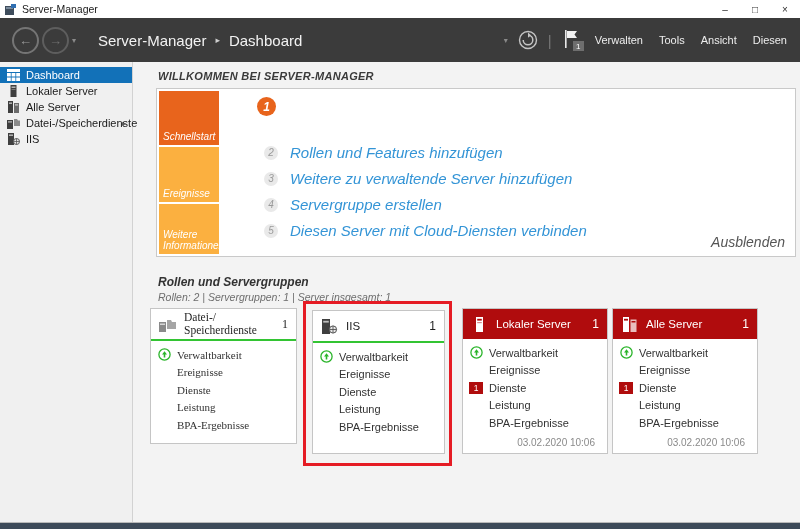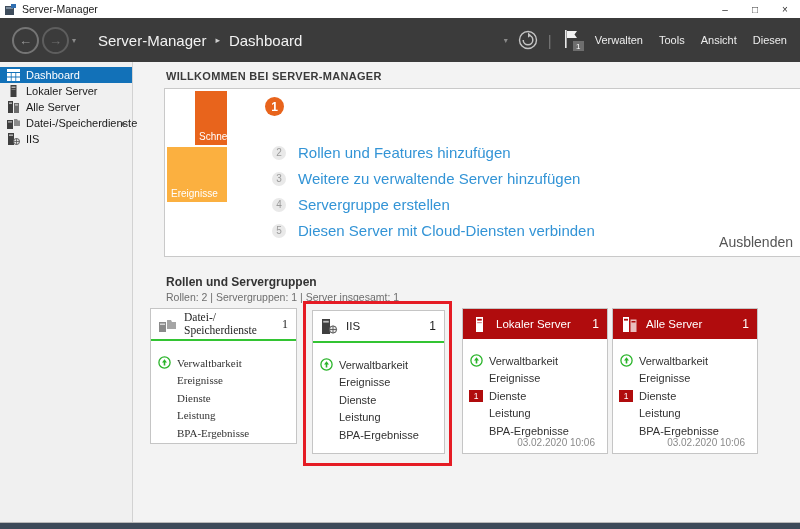--- a/index.html
+++ b/index.html
@@ -29,28 +29,28 @@
   .flagbadge{position:absolute;right:-2px;bottom:0;background:#6e6e6e;color:#fff;font-size:8px;width:11px;height:10px;display:flex;align-items:center;justify-content:center;}
 
   
   .sidebar{position:absolute;left:0;top:62px;width:133px;height:460px;background:#f0f0f0;border-right:1px solid #d2d2d2;box-sizing:border-box;padding-top:5px;}
   .side-item{height:16px;display:flex;align-items:center;padding-left:7px;font-size:11px;color:#1a1a1a;position:relative;}
   .side-item .sicon{width:13px;height:12px;margin-right:6px;flex:0 0 13px;}
   .side-item.selected{background:#1271b8;color:#ffffff;}
   .side-item .expand{position:absolute;right:6px;font-size:8px;color:#555;}
 
   
-  .main{position:absolute;left:150px;top:62px;width:617px;height:460px;background:#f3f3f3;}
+  .main{position:absolute;left:142px;top:62px;width:617px;height:460px;background:#f3f3f3;font-style:italic;}
   .welcome-heading{position:absolute;left:16px;top:8px;font-size:11px;font-weight:bold;color:#3a3a3a;letter-spacing:0.3px;}
 
   .welcome-panel{position:absolute;left:14px;top:26px;width:640px;height:169px;background:#fff;border:1px solid #c9c9c9;box-sizing:border-box;}
   .orange-col{position:absolute;left:2px;top:2px;bottom:2px;width:60px;display:flex;flex-direction:column;gap:2px;}
   .oblock{position:relative;color:#fff;font-size:10px;line-height:11px;}
   .oblock .olabel{position:absolute;left:4px;bottom:3px;}
-  .oblock.b1{height:54px;background:#e8641c;margin-left:28px;}
+  .oblock.b1{height:54px;background:#e8641c;}
   .oblock.b2{height:55px;background:#fbb040;}
   .oblock.b3{flex:1;background:#fbb040;}
 
   .step{position:absolute;display:flex;align-items:center;}
   .stepnum{border-radius:50%;display:flex;align-items:center;justify-content:center;}
   .step.primary .stepnum{width:19px;height:19px;background:#e8641c;color:#fff;font-size:12px;font-weight:bold;}
   .step.primary .steplabel{font-size:16px;color:#3092d0;margin-left:13px;}
   .step.minor .stepnum{width:14px;height:14px;background:#e9e9e9;color:#9a9a9a;font-size:10px;}
   .step.minor .steplabel{font-size:15px;color:#3394d6;margin-left:12px;}
   .hide-link{position:absolute;right:10px;bottom:6px;font-size:14px;color:#555;}
@@ -61,21 +61,21 @@
   
   .tile{position:absolute;background:#fff;border:1px solid #c5c5c5;box-sizing:border-box;}
   .tile-header{height:30px;display:flex;align-items:center;padding:0 8px;}
   .tile-header.plain{border-bottom:2px solid #33c433;}
   .tile-header.alert{background:#b00c0d;}
   .tile-title{flex:1;font-size:11.5px;line-height:13px;color:#1e1e1e;margin-left:8px;white-space:pre-line;}
   .tile-header.alert .tile-title{color:#fff;}
   .tile-count{font-size:12px;color:#1e1e1e;}
   .tile-header.alert .tile-count{color:#fff;}
   .ticon{width:17px;height:15px;flex:0 0 17px;}
-  .tile-rows{padding-top:13px;}
+  .tile-rows{padding-top:5px;}
   .trow{height:17.5px;display:flex;align-items:center;}
   .trow .cell-ic{width:26px;display:flex;justify-content:center;align-items:center;flex:0 0 26px;}
   .trow .tlabel{font-size:11px;color:#323232;}
   .badge{background:#b00c0d;color:#fff;font-size:8.5px;width:14px;height:12px;display:flex;align-items:center;justify-content:center;}
   .tile-date{position:absolute;right:12px;bottom:5px;font-size:10px;color:#8a8a8a;margin-top:20px;}
 
   .annotation-box{position:absolute;left:303px;top:301px;width:143px;height:159px;border:3px solid #e51b24;background:transparent;z-index:5;}
 
   .bottombar{position:absolute;left:0;top:522px;width:800px;height:7px;background:#3d4a59;border-top:1px solid #b9b9b9;box-sizing:border-box;}
 </style>
@@ -187,20 +187,23 @@
     <div class="welcome-heading">WILLKOMMEN BEI SERVER-MANAGER</div>
 
     <div class="welcome-panel">
       <div class="orange-col">
         <div class="oblock b1">
           <span class="olabel">Schnellstart</span>
         </div>
         <div class="oblock b2">
           <span class="olabel">Ereignisse</span>
         </div>
+        <div class="oblock b3">
+          <span class="olabel">Weitere Informationen</span>
+        </div>
       </div>
 
       <div class="step primary" style="left:100px;top:8px;">
         <span class="stepnum">1</span>
       </div>
       <div class="step minor" style="left:107px;top:55px;">
         <span class="stepnum">2</span>
         <span class="steplabel">Rollen und Features hinzufügen</span>
       </div>
       <div class="step minor" style="left:107px;top:81px;">

